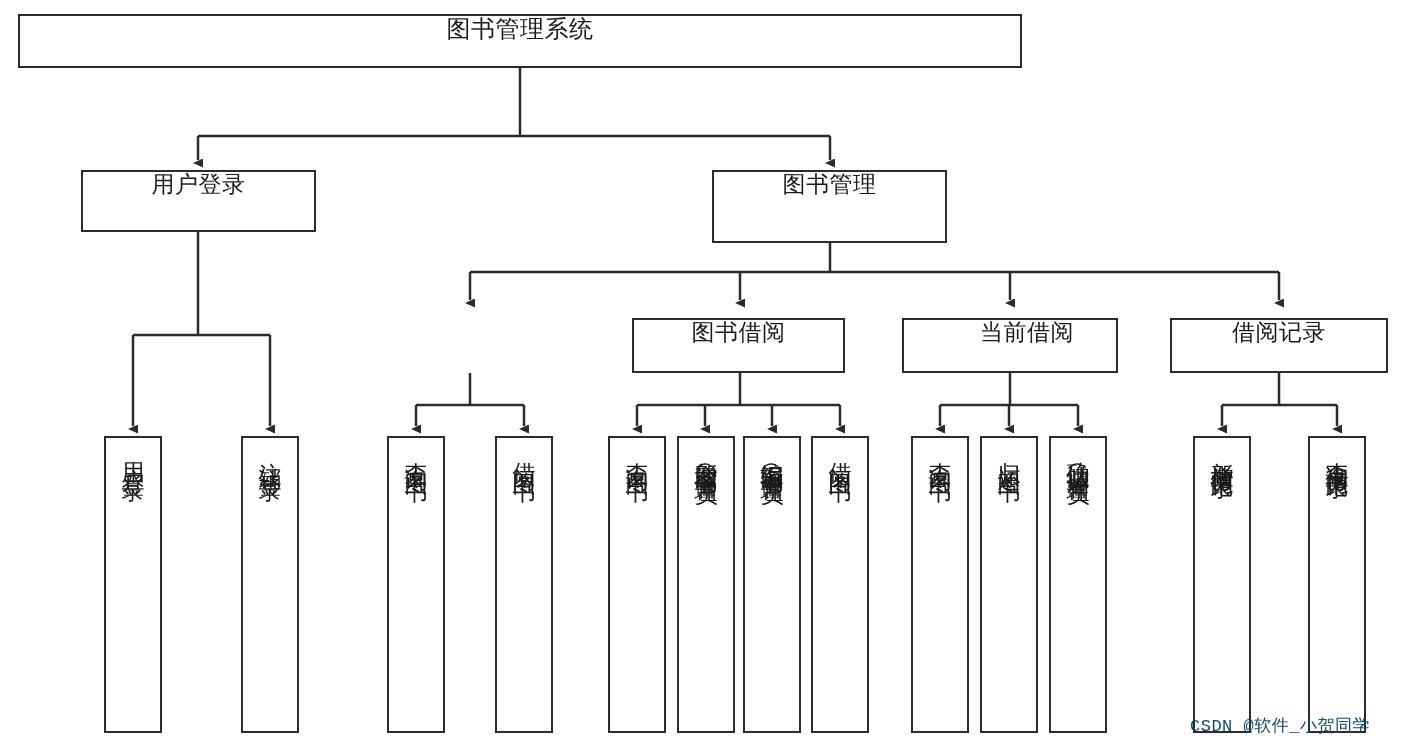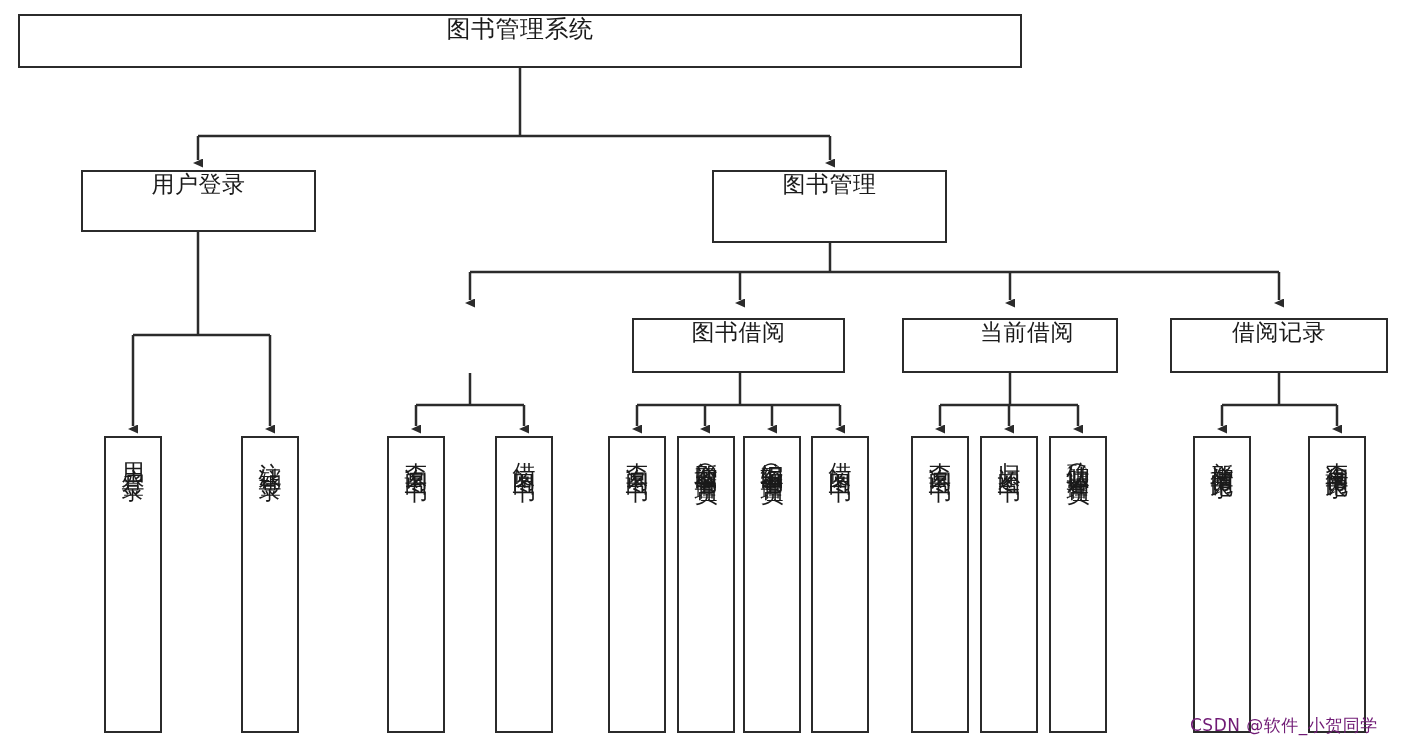--- a/index.html
+++ b/index.html
@@ -62,25 +62,26 @@
     line-height: 1.0;
     letter-spacing: 3px;
     white-space: normal;
     max-height: 100%;
   }
   .node.leaf.medium .node-label {
     letter-spacing: 6px;
   }
   .watermark {
     position: absolute;
-    color: #701a75;
+    color: #0c4a6e;
     font-size: 17px;
     letter-spacing: 0.5px;
     white-space: nowrap;
     user-select: none;
+    font-family: Liberation Mono, monospace;
   }
 </style>
 </head>
 <body>
 
 <div id="diagram-root">
 
   <svg id="diagram-svg" viewBox="0 0 1405 747" xmlns="http://www.w3.org/2000/svg">
     <defs>
       <marker id="arrowhead" markerWidth="9" markerHeight="10" refX="1.5" refY="5" orient="auto" markerUnits="userSpaceOnUse">

